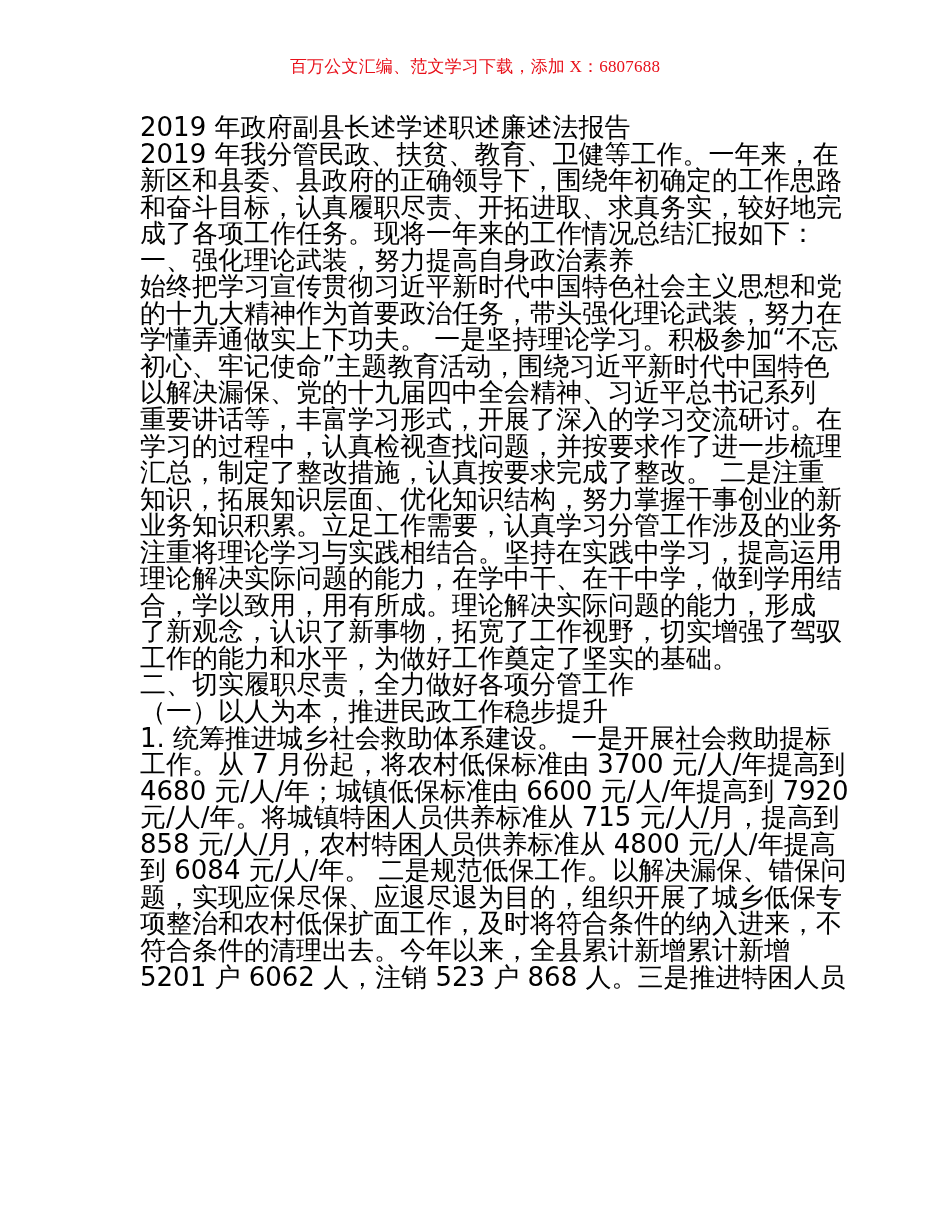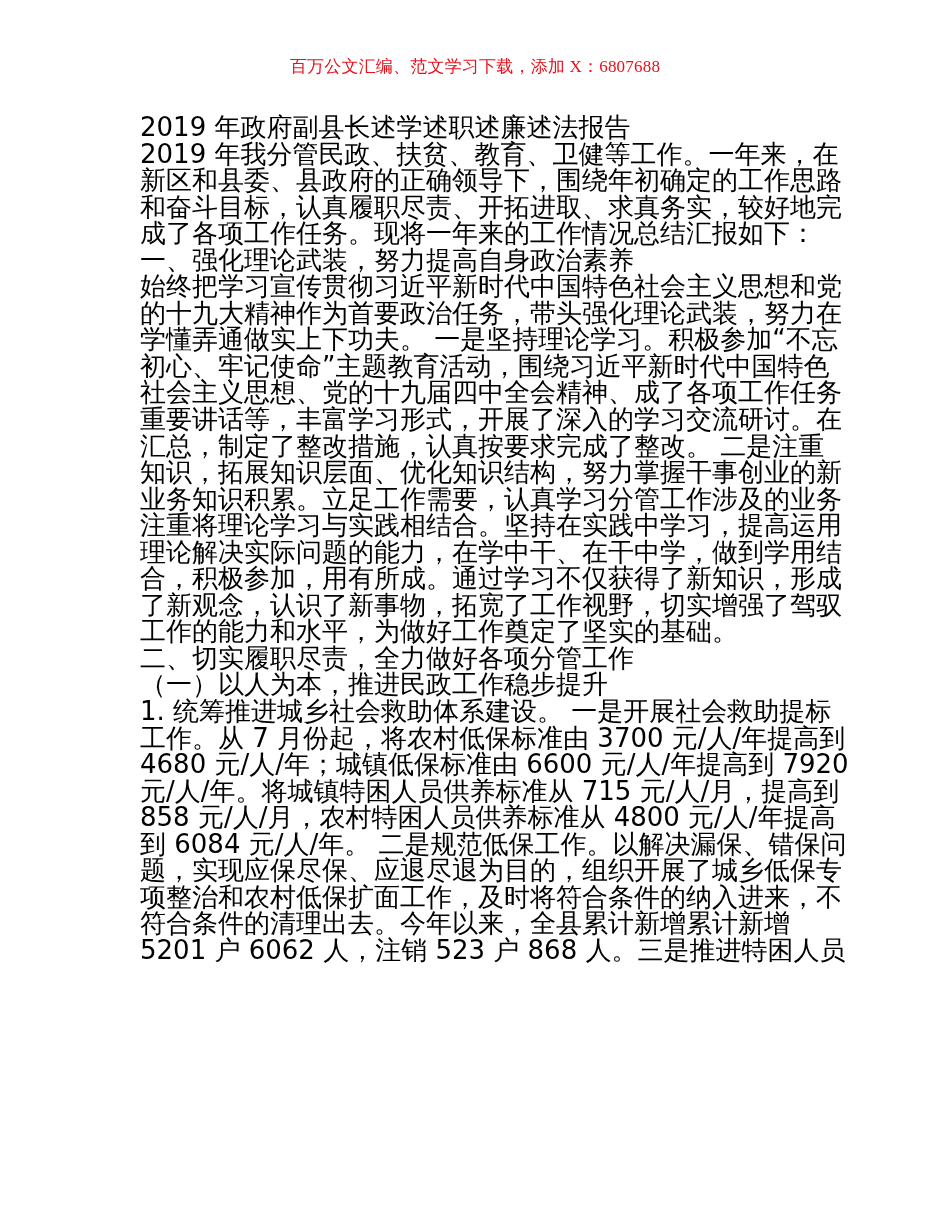--- a/index.html
+++ b/index.html
@@ -25,28 +25,29 @@
   <span class="line">2019 年政府副县长述学述职述廉述法报告</span>
   <span class="line">2019 年我分管民政、扶贫、教育、卫健等工作。一年来，在</span>
   <span class="line">新区和县委、县政府的正确领导下，围绕年初确定的工作思路</span>
   <span class="line">和奋斗目标，认真履职尽责、开拓进取、求真务实，较好地完</span>
   <span class="line">成了各项工作任务。现将一年来的工作情况总结汇报如下：</span>
   <span class="line">一、强化理论武装，努力提高自身政治素养</span>
   <span class="line">始终把学习宣传贯彻习近平新时代中国特色社会主义思想和党</span>
   <span class="line">的十九大精神作为首要政治任务，带头强化理论武装，努力在</span>
   <span class="line">学懂弄通做实上下功夫。 一是坚持理论学习。积极参加“不忘</span>
   <span class="line">初心、牢记使命”主题教育活动，围绕习近平新时代中国特色</span>
-  <span class="line">社会主义思想、党的十九届四中全会精神、成了各项工作任务</span>
+  <span class="line">以解决漏保、党的十九届四中全会精神、习近平总书记系列</span>
   <span class="line">重要讲话等，丰富学习形式，开展了深入的学习交流研讨。在</span>
+  <span class="line">学习的过程中，认真检视查找问题，并按要求作了进一步梳理</span>
   <span class="line">汇总，制定了整改措施，认真按要求完成了整改。 二是注重</span>
   <span class="line">知识，拓展知识层面、优化知识结构，努力掌握干事创业的新</span>
   <span class="line">业务知识积累。立足工作需要，认真学习分管工作涉及的业务</span>
   <span class="line">注重将理论学习与实践相结合。坚持在实践中学习，提高运用</span>
   <span class="line">理论解决实际问题的能力，在学中干、在干中学，做到学用结</span>
-  <span class="line">合，积极参加，用有所成。通过学习不仅获得了新知识，形成</span>
+  <span class="line">合，学以致用，用有所成。理论解决实际问题的能力，形成</span>
   <span class="line">了新观念，认识了新事物，拓宽了工作视野，切实增强了驾驭</span>
   <span class="line">工作的能力和水平，为做好工作奠定了坚实的基础。</span>
   <span class="line">二、切实履职尽责，全力做好各项分管工作</span>
   <span class="line">（一）以人为本，推进民政工作稳步提升</span>
   <span class="line">1. 统筹推进城乡社会救助体系建设。 一是开展社会救助提标</span>
   <span class="line">工作。从 7 月份起，将农村低保标准由 3700 元/人/年提高到</span>
   <span class="line">4680 元/人/年；城镇低保标准由 6600 元/人/年提高到 7920</span>
   <span class="line">元/人/年。将城镇特困人员供养标准从 715 元/人/月，提高到</span>
   <span class="line">858 元/人/月，农村特困人员供养标准从 4800 元/人/年提高</span>
   <span class="line">到 6084 元/人/年。 二是规范低保工作。以解决漏保、错保问</span>

